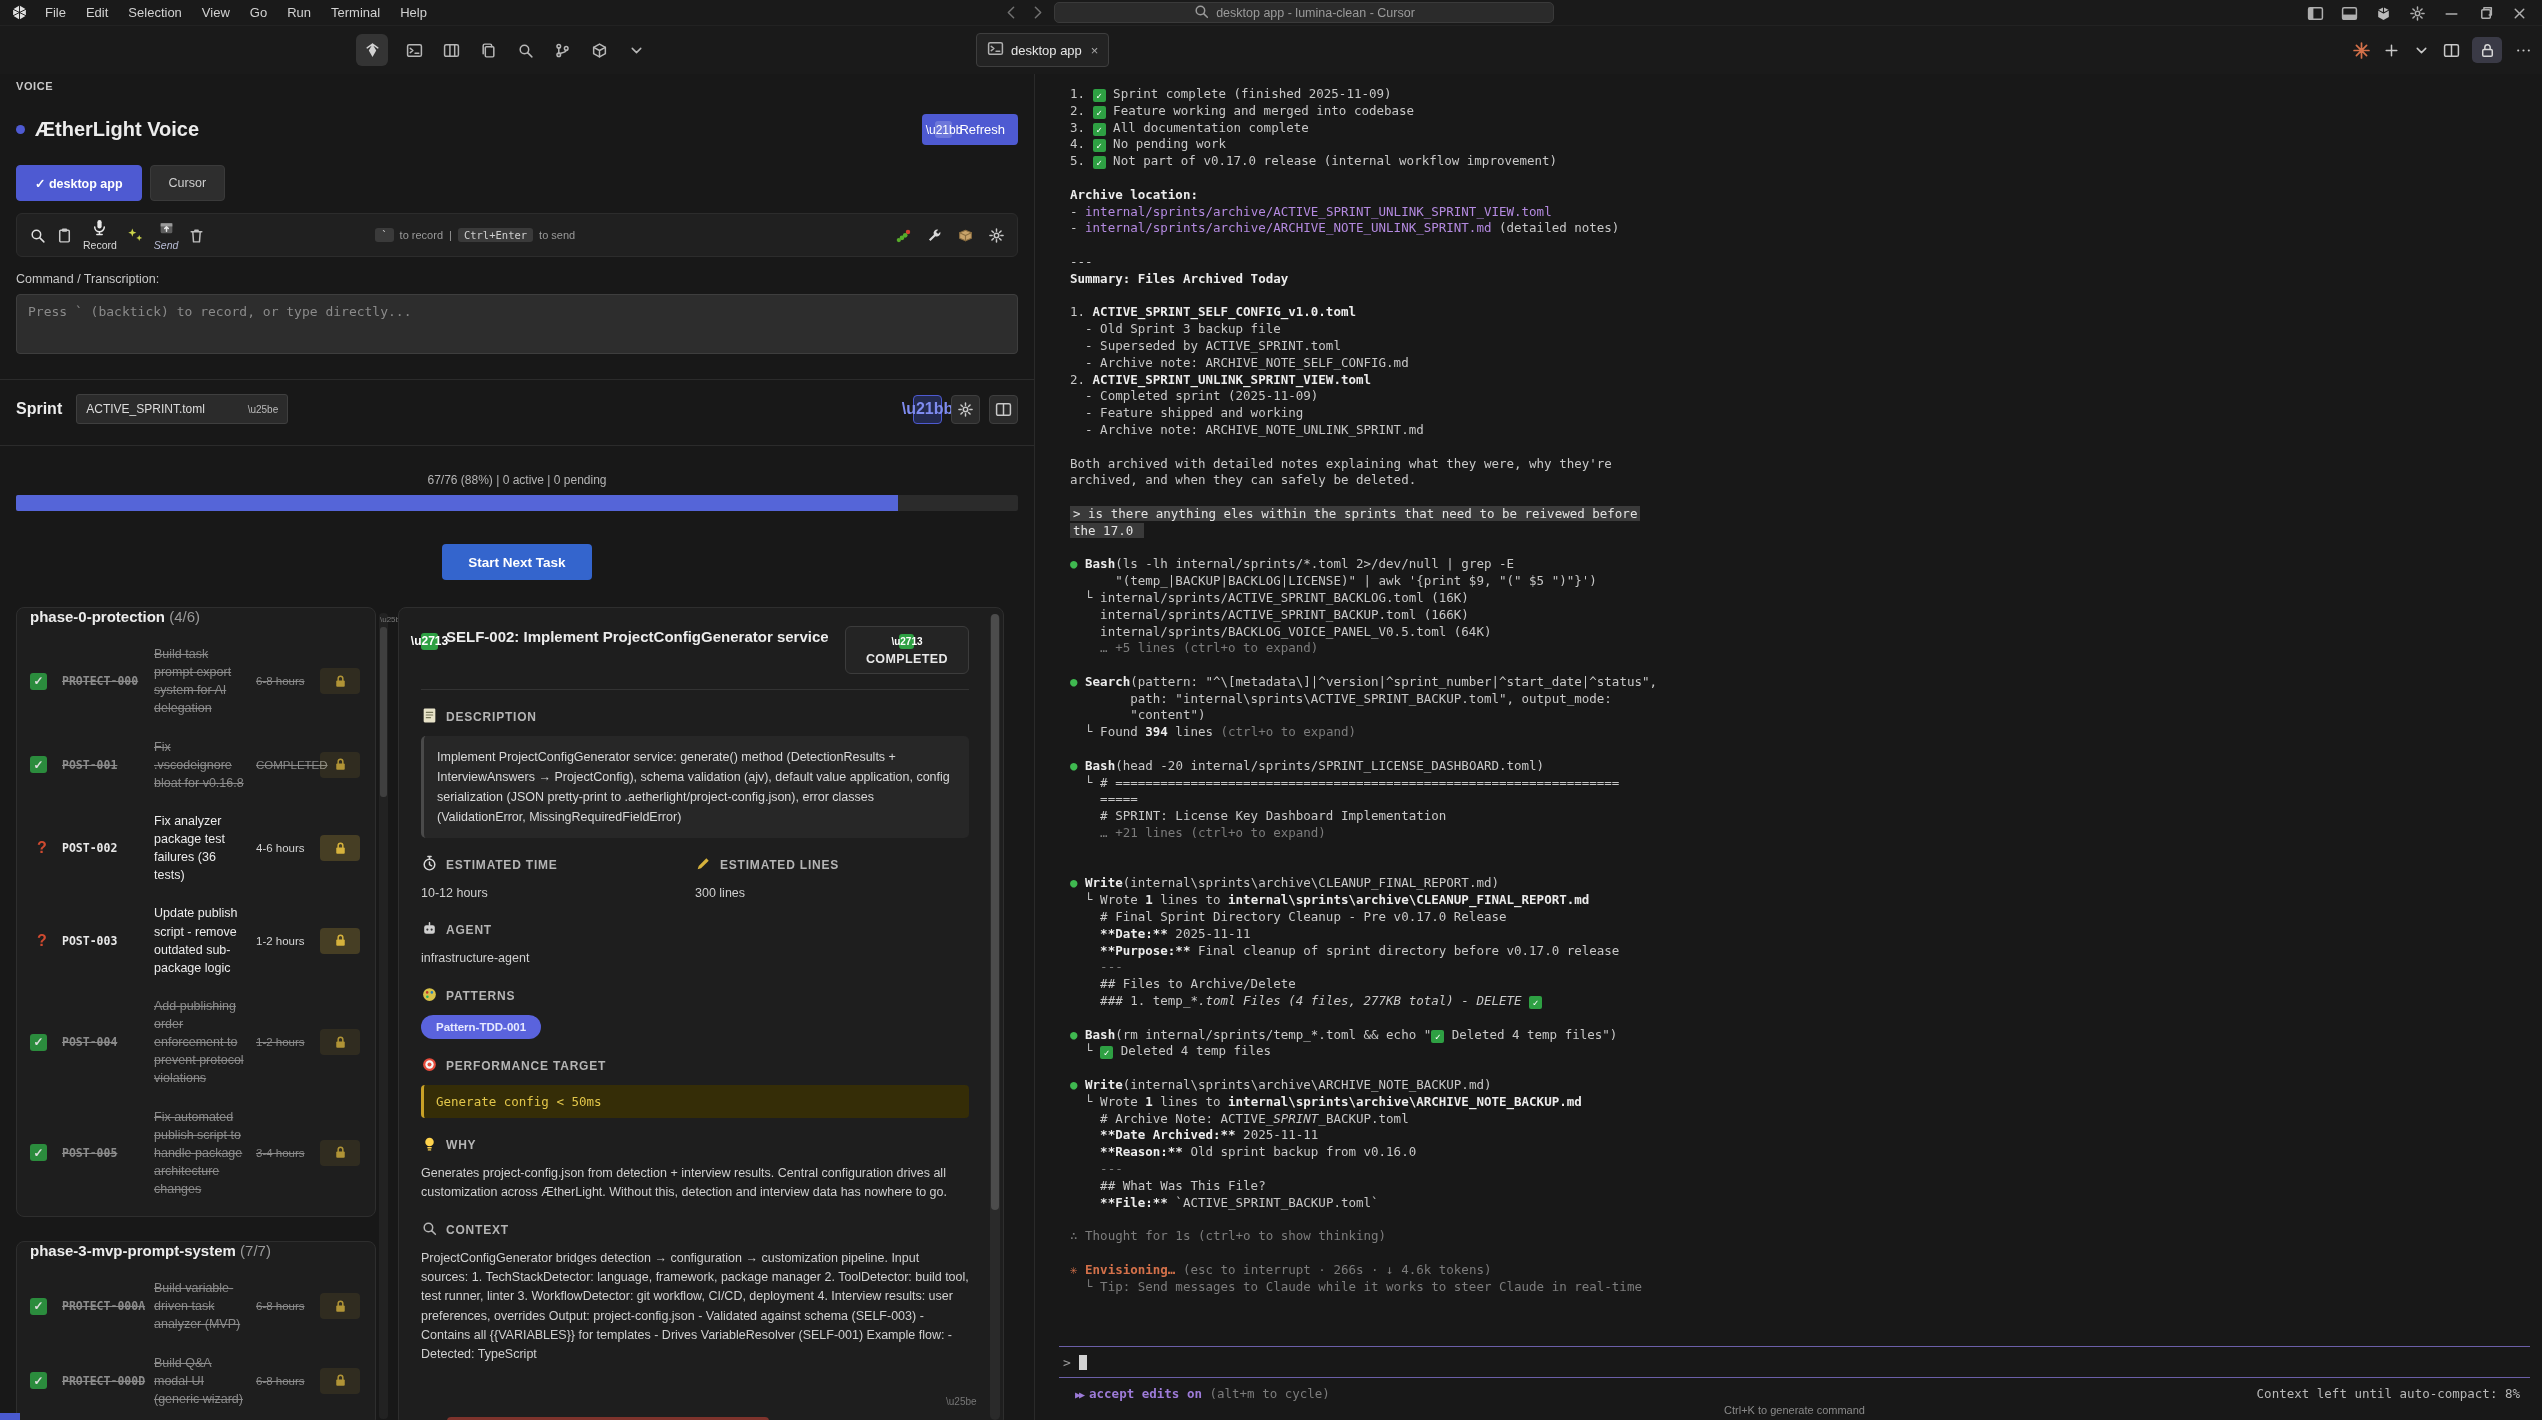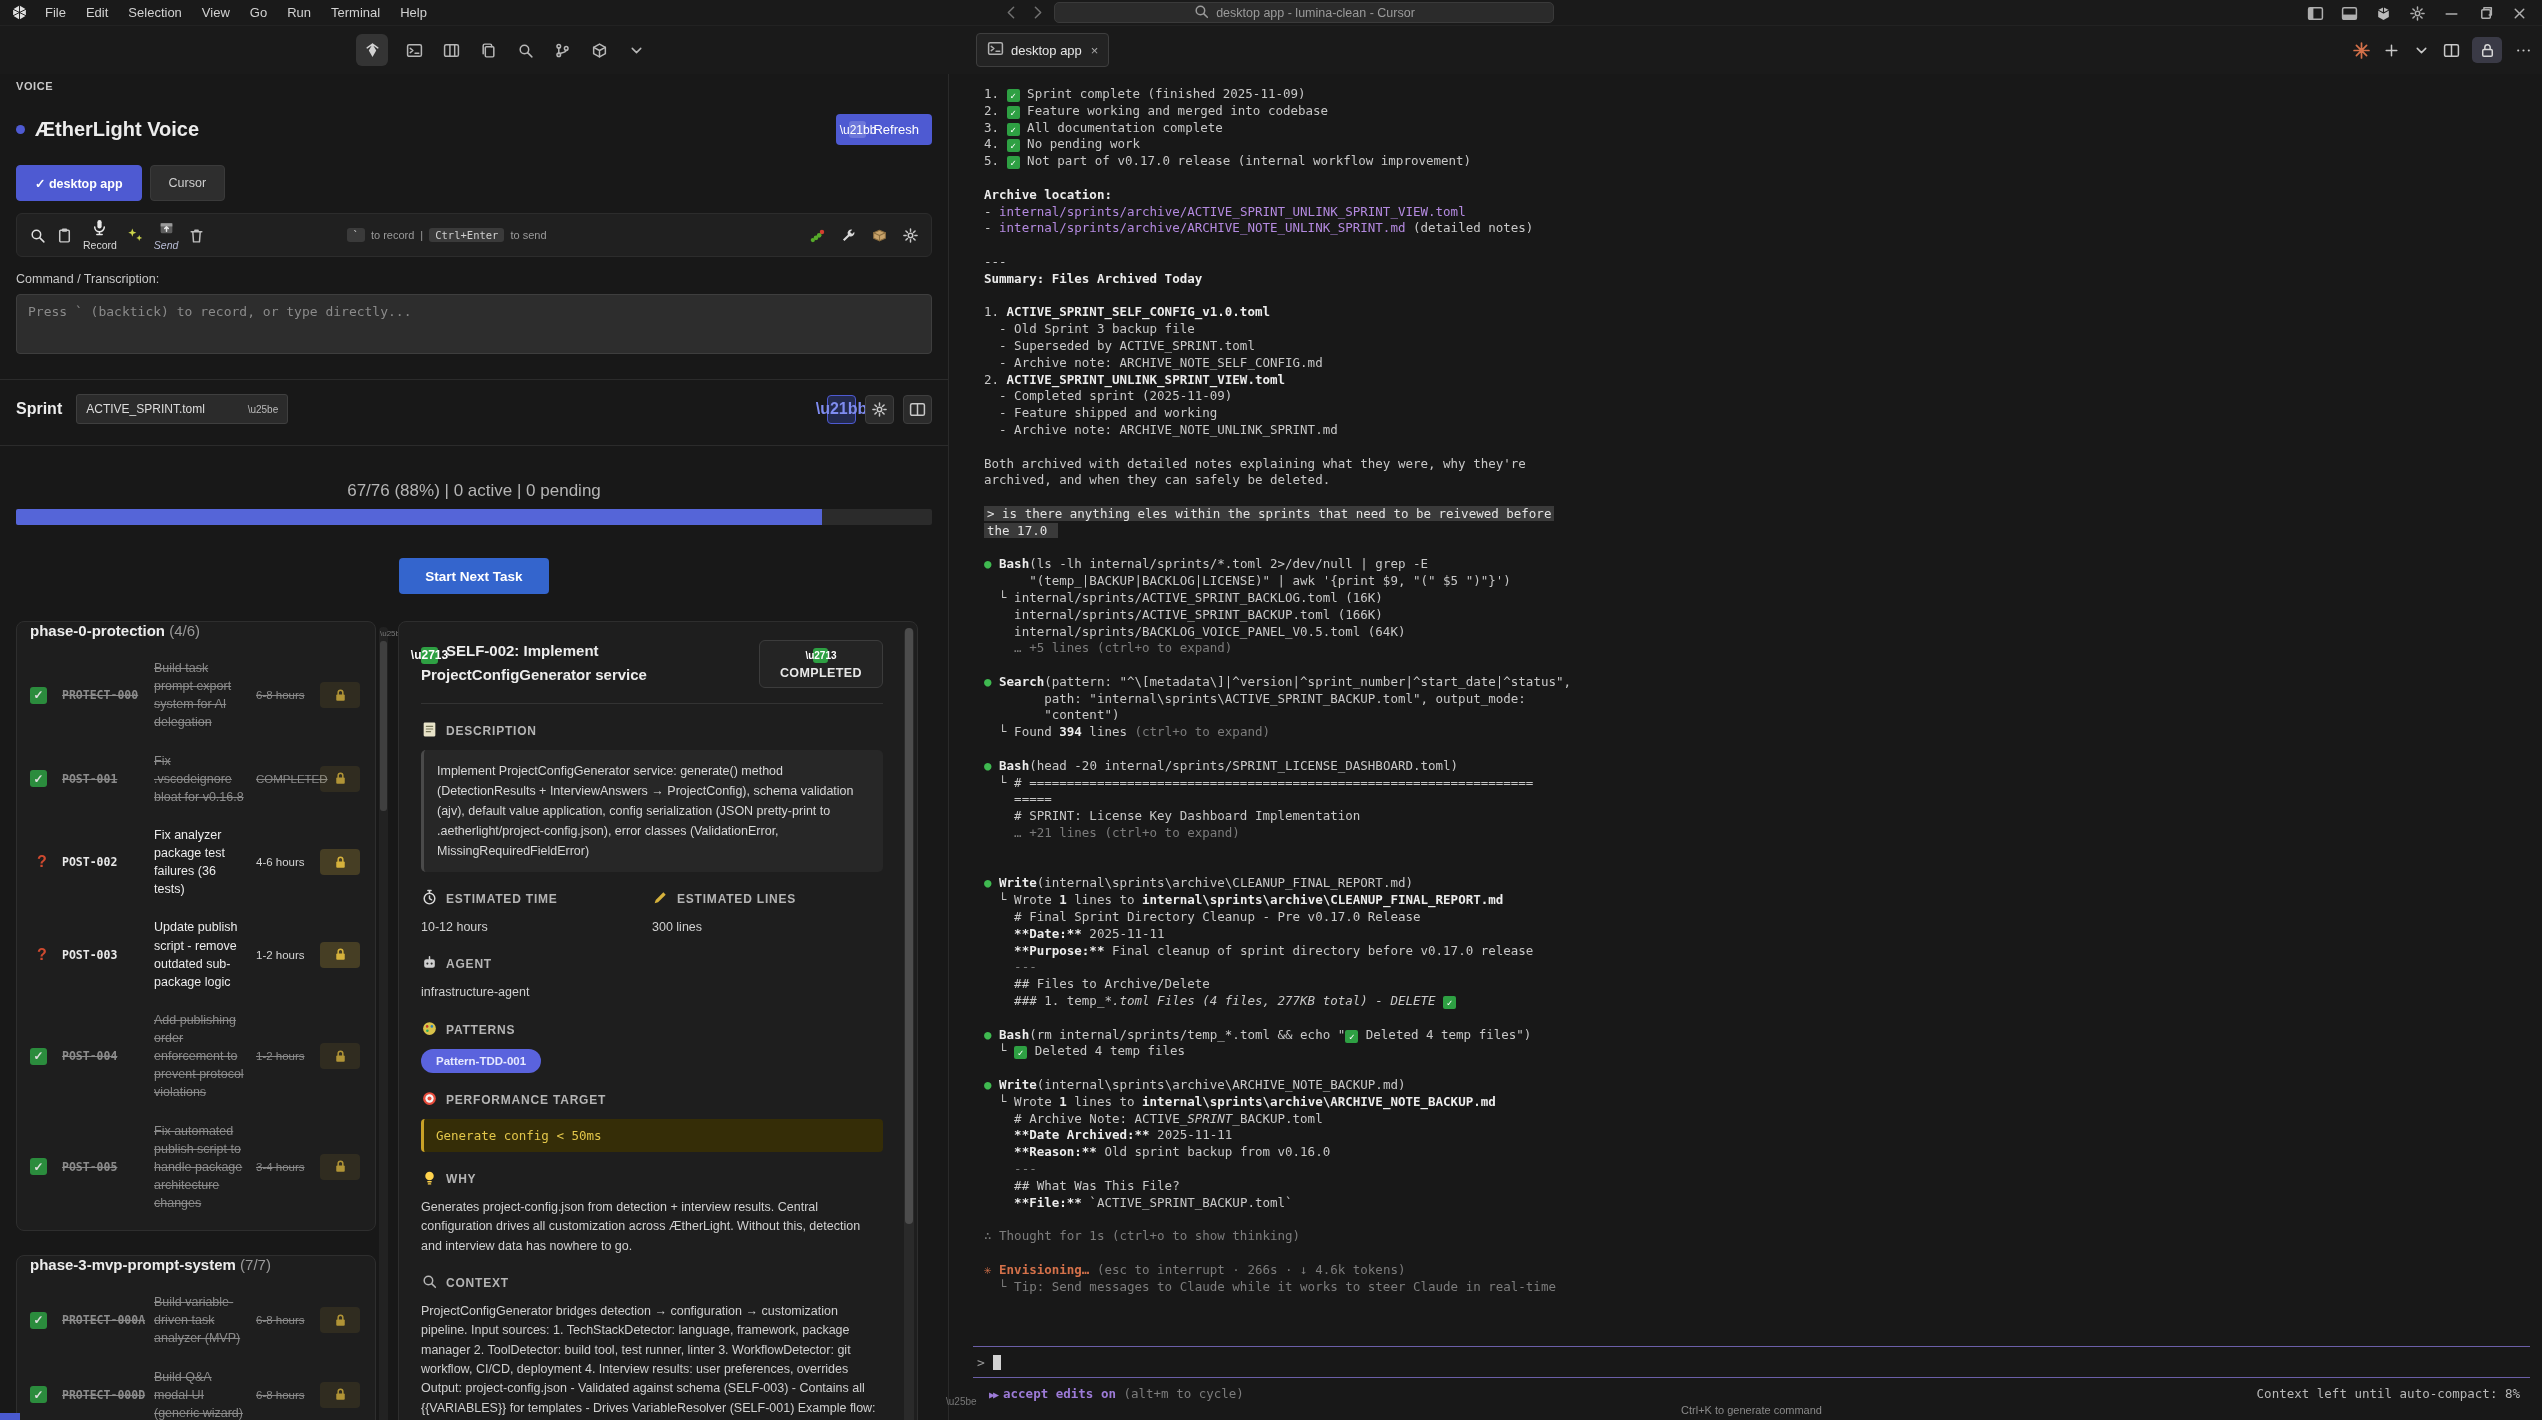--- a/index.html
+++ b/index.html
@@ -25,21 +25,21 @@
   .sicon.active { width:32px; height:32px; background:#373737; border-radius:6px; }
   .term-tab { position:absolute; left:976px; top:7px; height:34px; display:flex; align-items:center; gap:7px; padding:0 10px; background:#232323; border:1px solid #3e3e3e; border-radius:4px; }
   .term-tab .lbl { font-size:13px; color:#e6e6e6; }
   .term-tab .x { color:#aaa; font-size:13px; margin-left:2px; }
   .strip-right { position:absolute; right:10px; top:0; height:48px; display:flex; align-items:center; gap:12px; }
   .ricon { display:flex; align-items:center; justify-content:center; min-width:18px; height:22px; color:#c9c9c9; font-size:14px; }
   .ricon.boxed { background:#3a3a46; border-radius:5px; width:30px; height:26px; }
 
   
   .body { position:relative; display:flex; height:1346px; }
-  .leftpanel { width:949px; padding:4px 16px 0 16px; background:#181818; border-right:1px solid #2a2a2a; overflow:hidden; }
+  .leftpanel { width:1035px; padding:4px 16px 0 16px; background:#181818; border-right:1px solid #2a2a2a; overflow:hidden; }
   .terminal { position:relative; flex:1; background:#181818; }
 
   
   .voice-label { font-size:11px; font-weight:bold; letter-spacing:.6px; color:#c8c8c8; margin:2px 0 0 0; }
   .vheader { display:flex; align-items:center; margin-top:22px; }
   .vdot { width:9px; height:9px; border-radius:50%; background:#4e5ad2; margin-right:10px; }
   .vtitle { font-size:20px; font-weight:bold; color:#ececec; }
   .refresh-btn { margin-left:auto; height:31px; background:#4e5ad2; border:none; border-radius:4px; color:#fff; font-size:13px; display:flex; align-items:center; gap:7px; padding:0 13px; cursor:pointer; font-family:inherit; }
   .refresh-btn .ibox { width:17px; height:17px; background:rgba(255,255,255,.18); border-radius:3px; display:flex; align-items:center; justify-content:center; font-size:12px; }
   .vtabs { display:flex; gap:8px; margin-top:20px; }
@@ -57,21 +57,21 @@
   .trans-box { margin-top:8px; width:100%; height:60px; background:#2d2d2d; border:1px solid #3e3e3e; border-radius:4px; resize:none; color:#bdbdbd; font-family:"DejaVu Sans Mono", monospace; font-size:13px; padding:9px 11px; }
   .trans-box::placeholder { color:#8a8a8a; }
   .hdiv { border:none; border-top:1px solid #2b2b2b; margin:21px -16px 0 -16px; }
   .sprint-row { display:flex; align-items:center; margin-top:14px; }
   .sprint-lbl { font-size:16px; font-weight:bold; color:#ececec; margin-right:14px; }
   .sprint-select { width:212px; height:30px; background:#2b2b2b; border:1px solid #3f3f3f; border-radius:3px; display:flex; align-items:center; font-size:12px; color:#dcdcdc; padding:0 9px; cursor:pointer; }
   .sprint-select .chev { margin-left:auto; color:#bbb; font-size:10px; }
   .sprint-btns { margin-left:auto; display:flex; gap:9px; }
   .sq-btn { width:29px; height:29px; border-radius:4px; background:#2b2b2b; border:1px solid #3e3e3e; display:flex; align-items:center; justify-content:center; cursor:pointer; color:#ccc; }
   .sq-btn.blue { background:#232a4e; border-color:#4e5ad2; color:#7f8cf0; font-weight:bold; }
-  .prog-text { text-align:center; font-size:17px; color:#b5b5b5; margin-top:35px; }
+  .prog-text { text-align:center; font-size:12px; color:#b5b5b5; margin-top:27px; }
   .prog-track { margin-top:8px; height:16px; background:#2b2b2b; border-radius:2px; overflow:hidden; }
   .prog-fill { height:100%; background:#5565d8; }
   .start-btn { display:block; margin:33px auto 0 auto; height:36px; padding:0 26px; background:#3465cd; color:#fff; border:none; border-radius:4px; font-size:13.5px; font-weight:bold; font-family:inherit; cursor:pointer; }
 
   
   .cols { display:flex; margin-top:27px; gap:10px; height:820px; overflow:hidden; }
   .tasks-col { position:relative; width:372px; flex:none; padding-right:12px; }
   .tscroll { position:absolute; right:0; top:6px; width:9px; height:806px; background:#222; border-radius:4px; }
   .tscroll .up { position:absolute; top:2px; left:1px; font-size:8px; color:#777; }
   .tscroll .thumb { position:absolute; top:14px; left:1px; width:7px; height:170px; background:#3f3f3f; border-radius:3px; }

